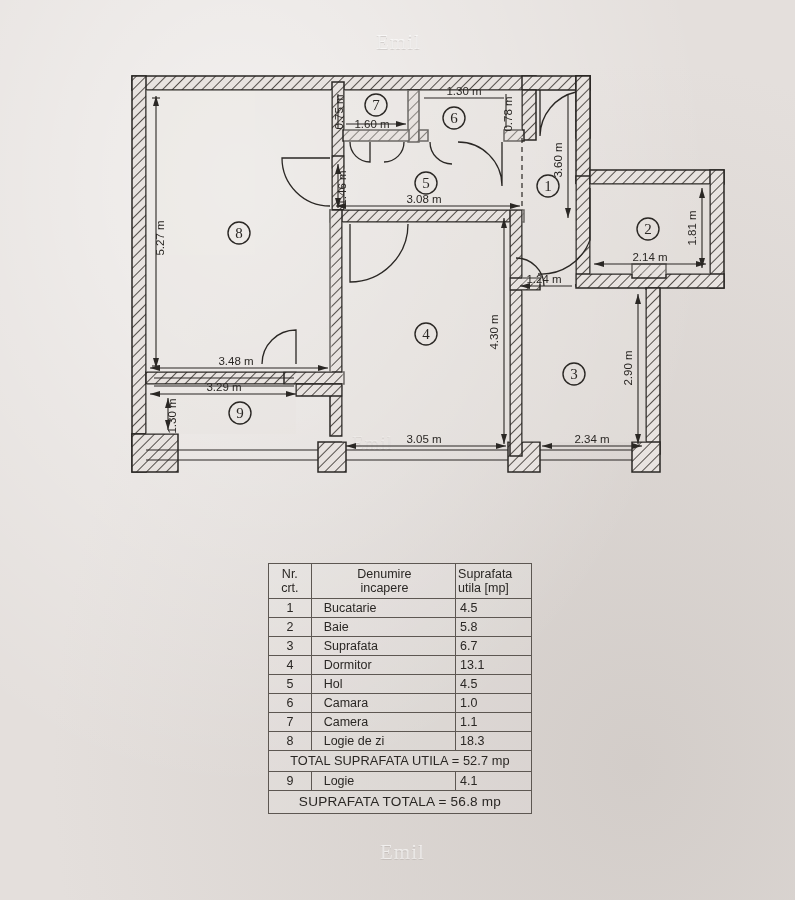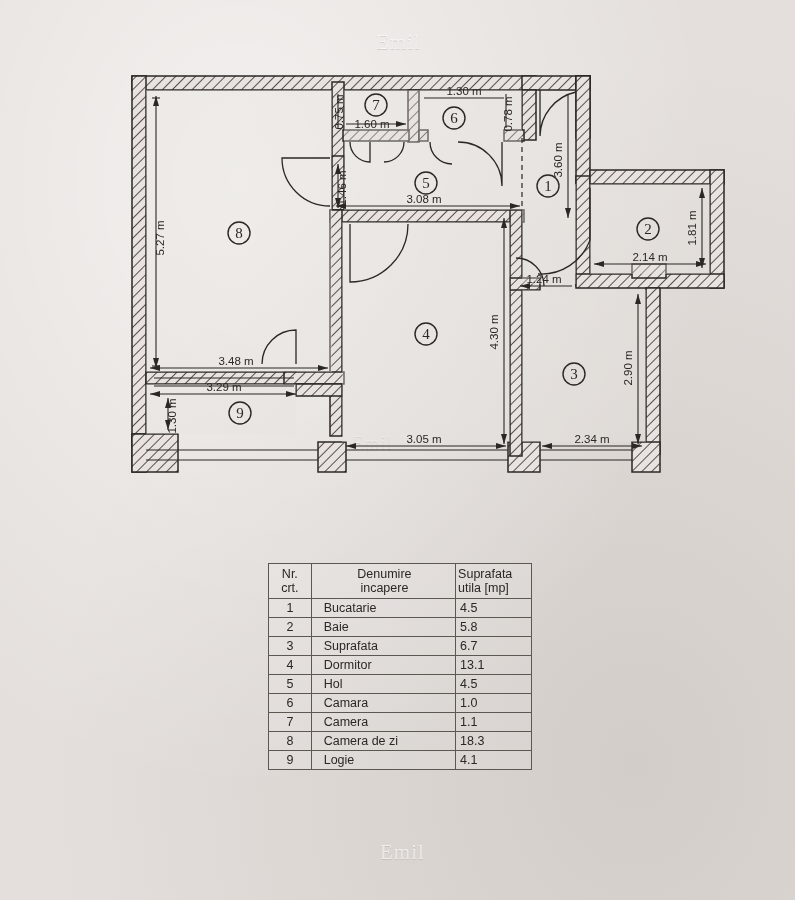--- a/index.html
+++ b/index.html
@@ -413,25 +413,31 @@
           <td class="col-name">Camara</td>
           <td class="col-area">1.0</td>
         </tr>
         <tr>
           <td class="col-nr">7</td>
           <td class="col-name">Camera</td>
           <td class="col-area">1.1</td>
         </tr>
         <tr>
           <td class="col-nr">8</td>
-          <td class="col-name">Camera de zi</td>
+          <td class="col-name">Logie de zi</td>
           <td class="col-area">18.3</td>
+        </tr>
+        <tr class="total-row">
+          <td colspan="3" class="nowrap">TOTAL SUPRAFATA UTILA = 52.7 mp</td>
         </tr>
         <tr>
           <td class="col-nr">9</td>
           <td class="col-name">Logie</td>
           <td class="col-area">4.1</td>
         </tr>
+        <tr class="grand-row">
+          <td colspan="3" class="nowrap">SUPRAFATA TOTALA = 56.8 mp</td>
+        </tr>
       </tbody>
     </table>
   </div>
 
 </div>
 
 </body></html>

